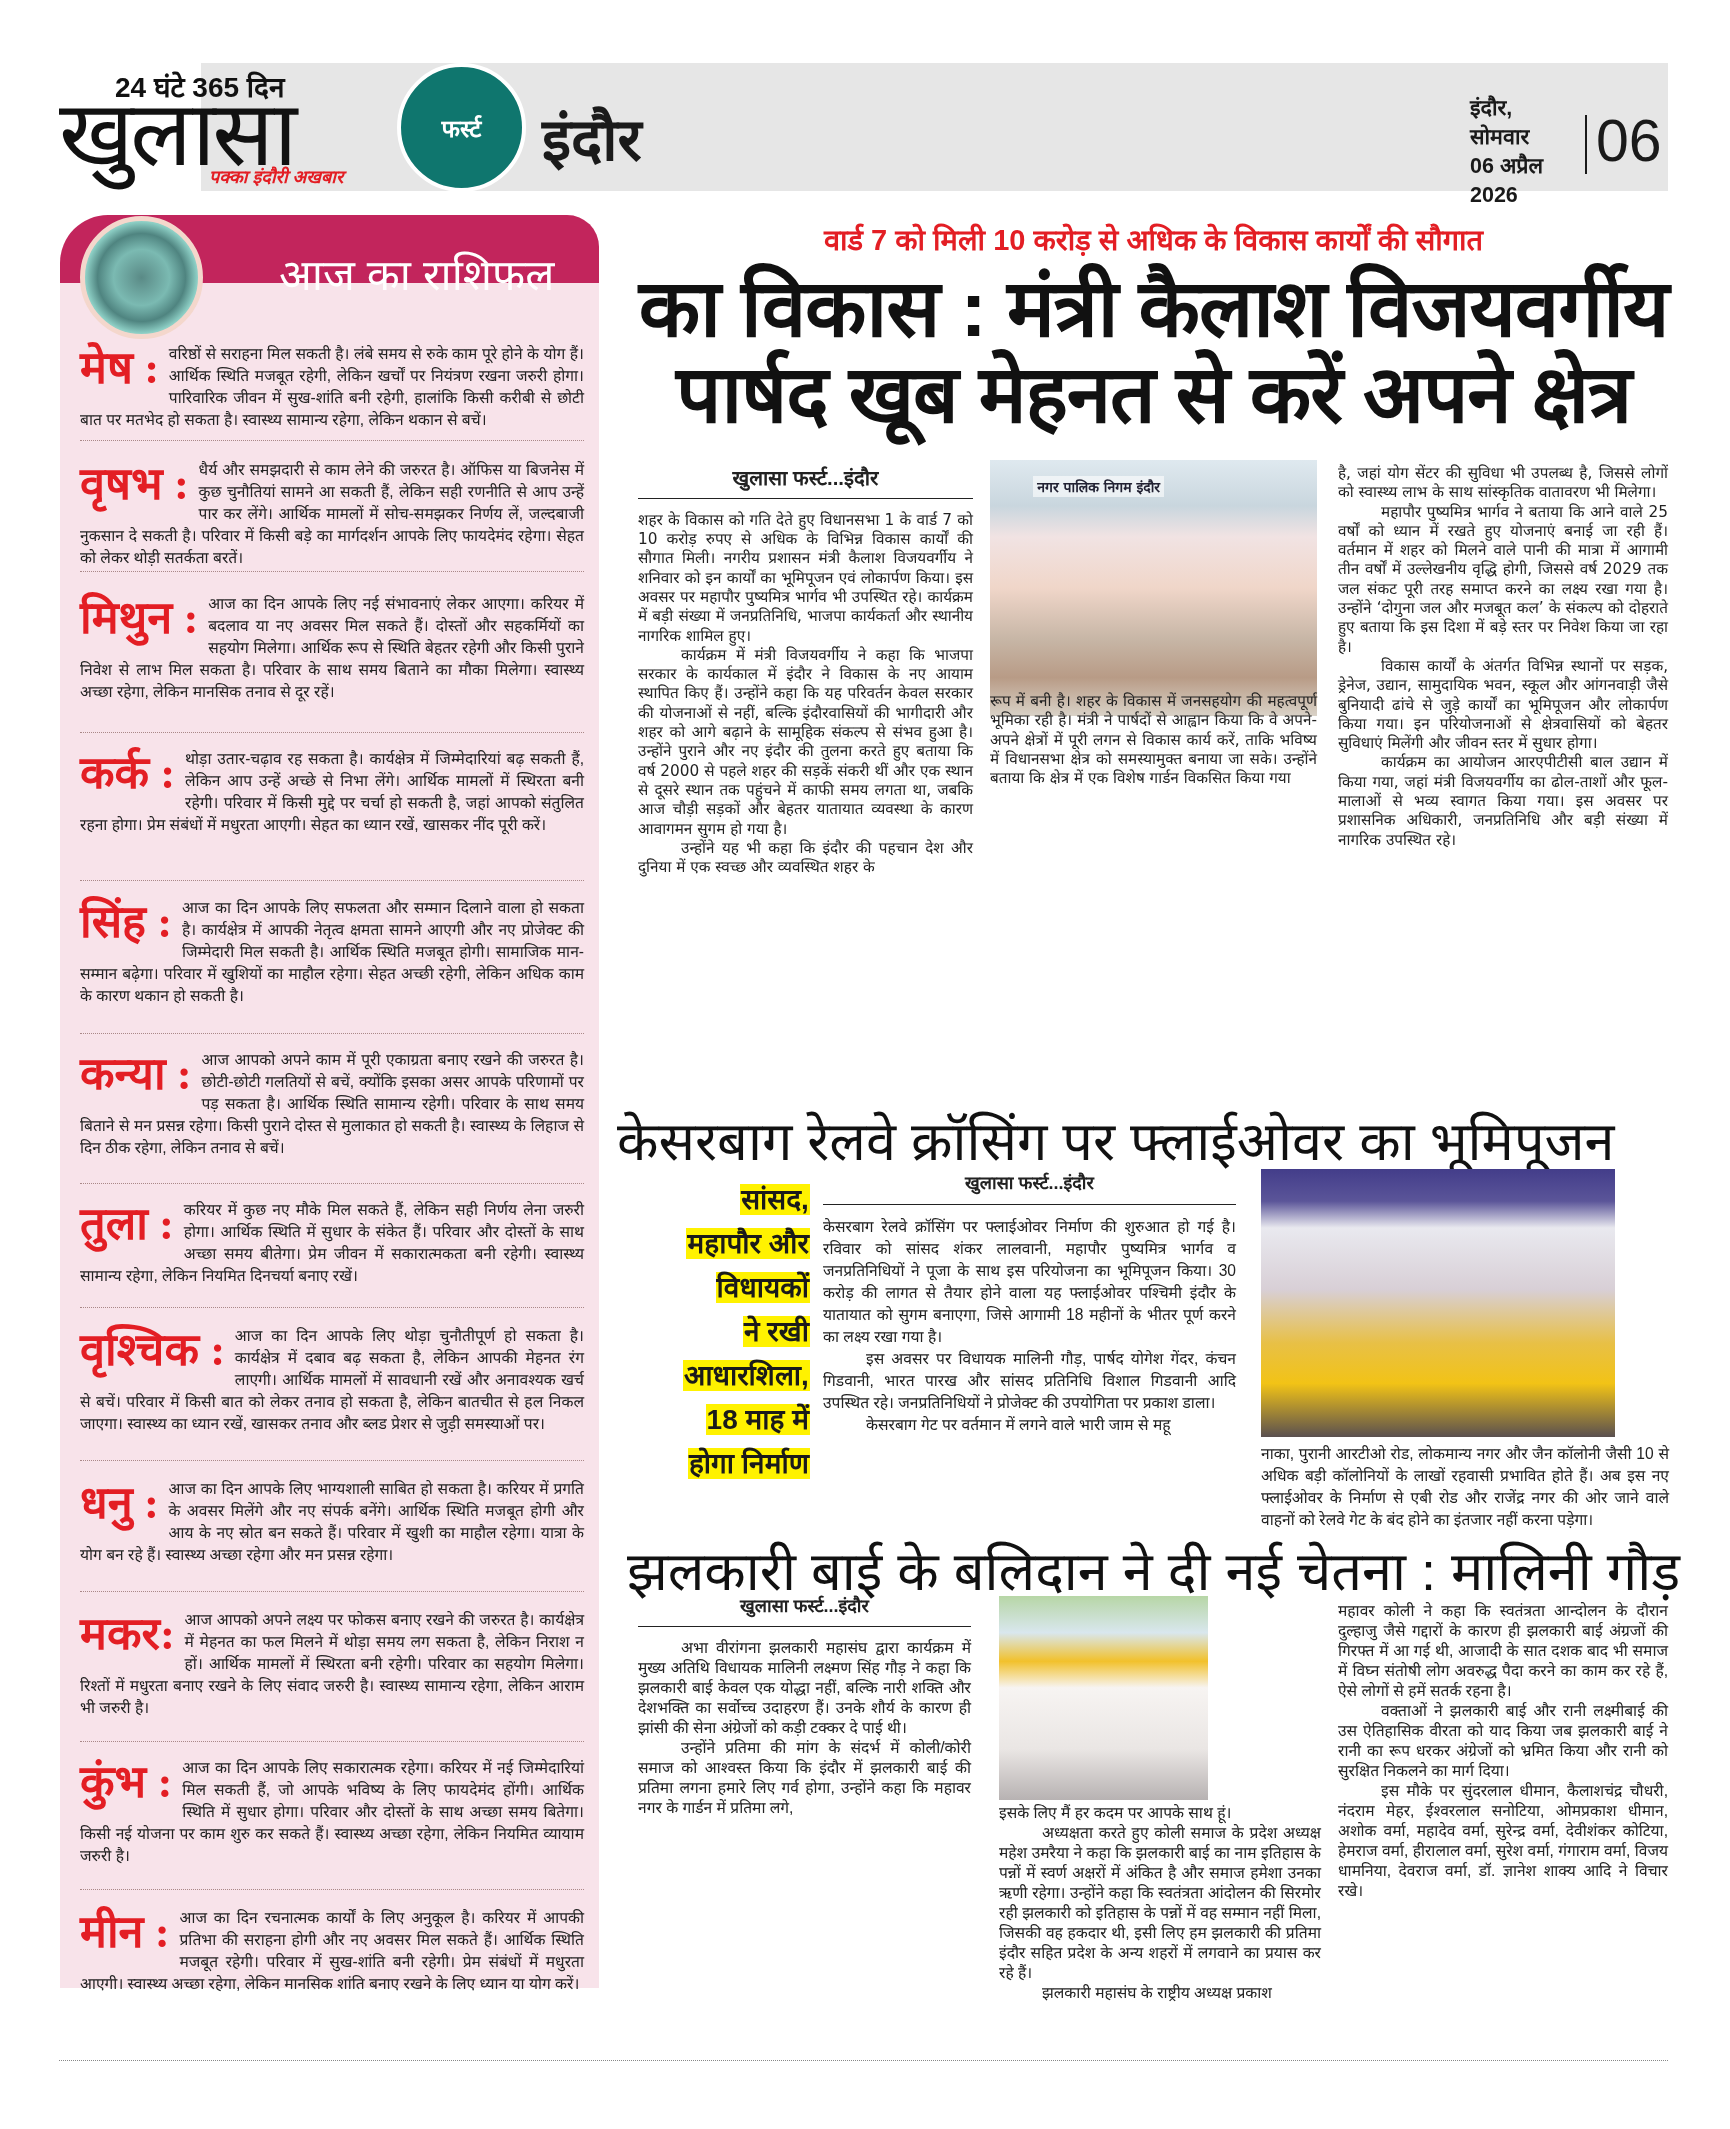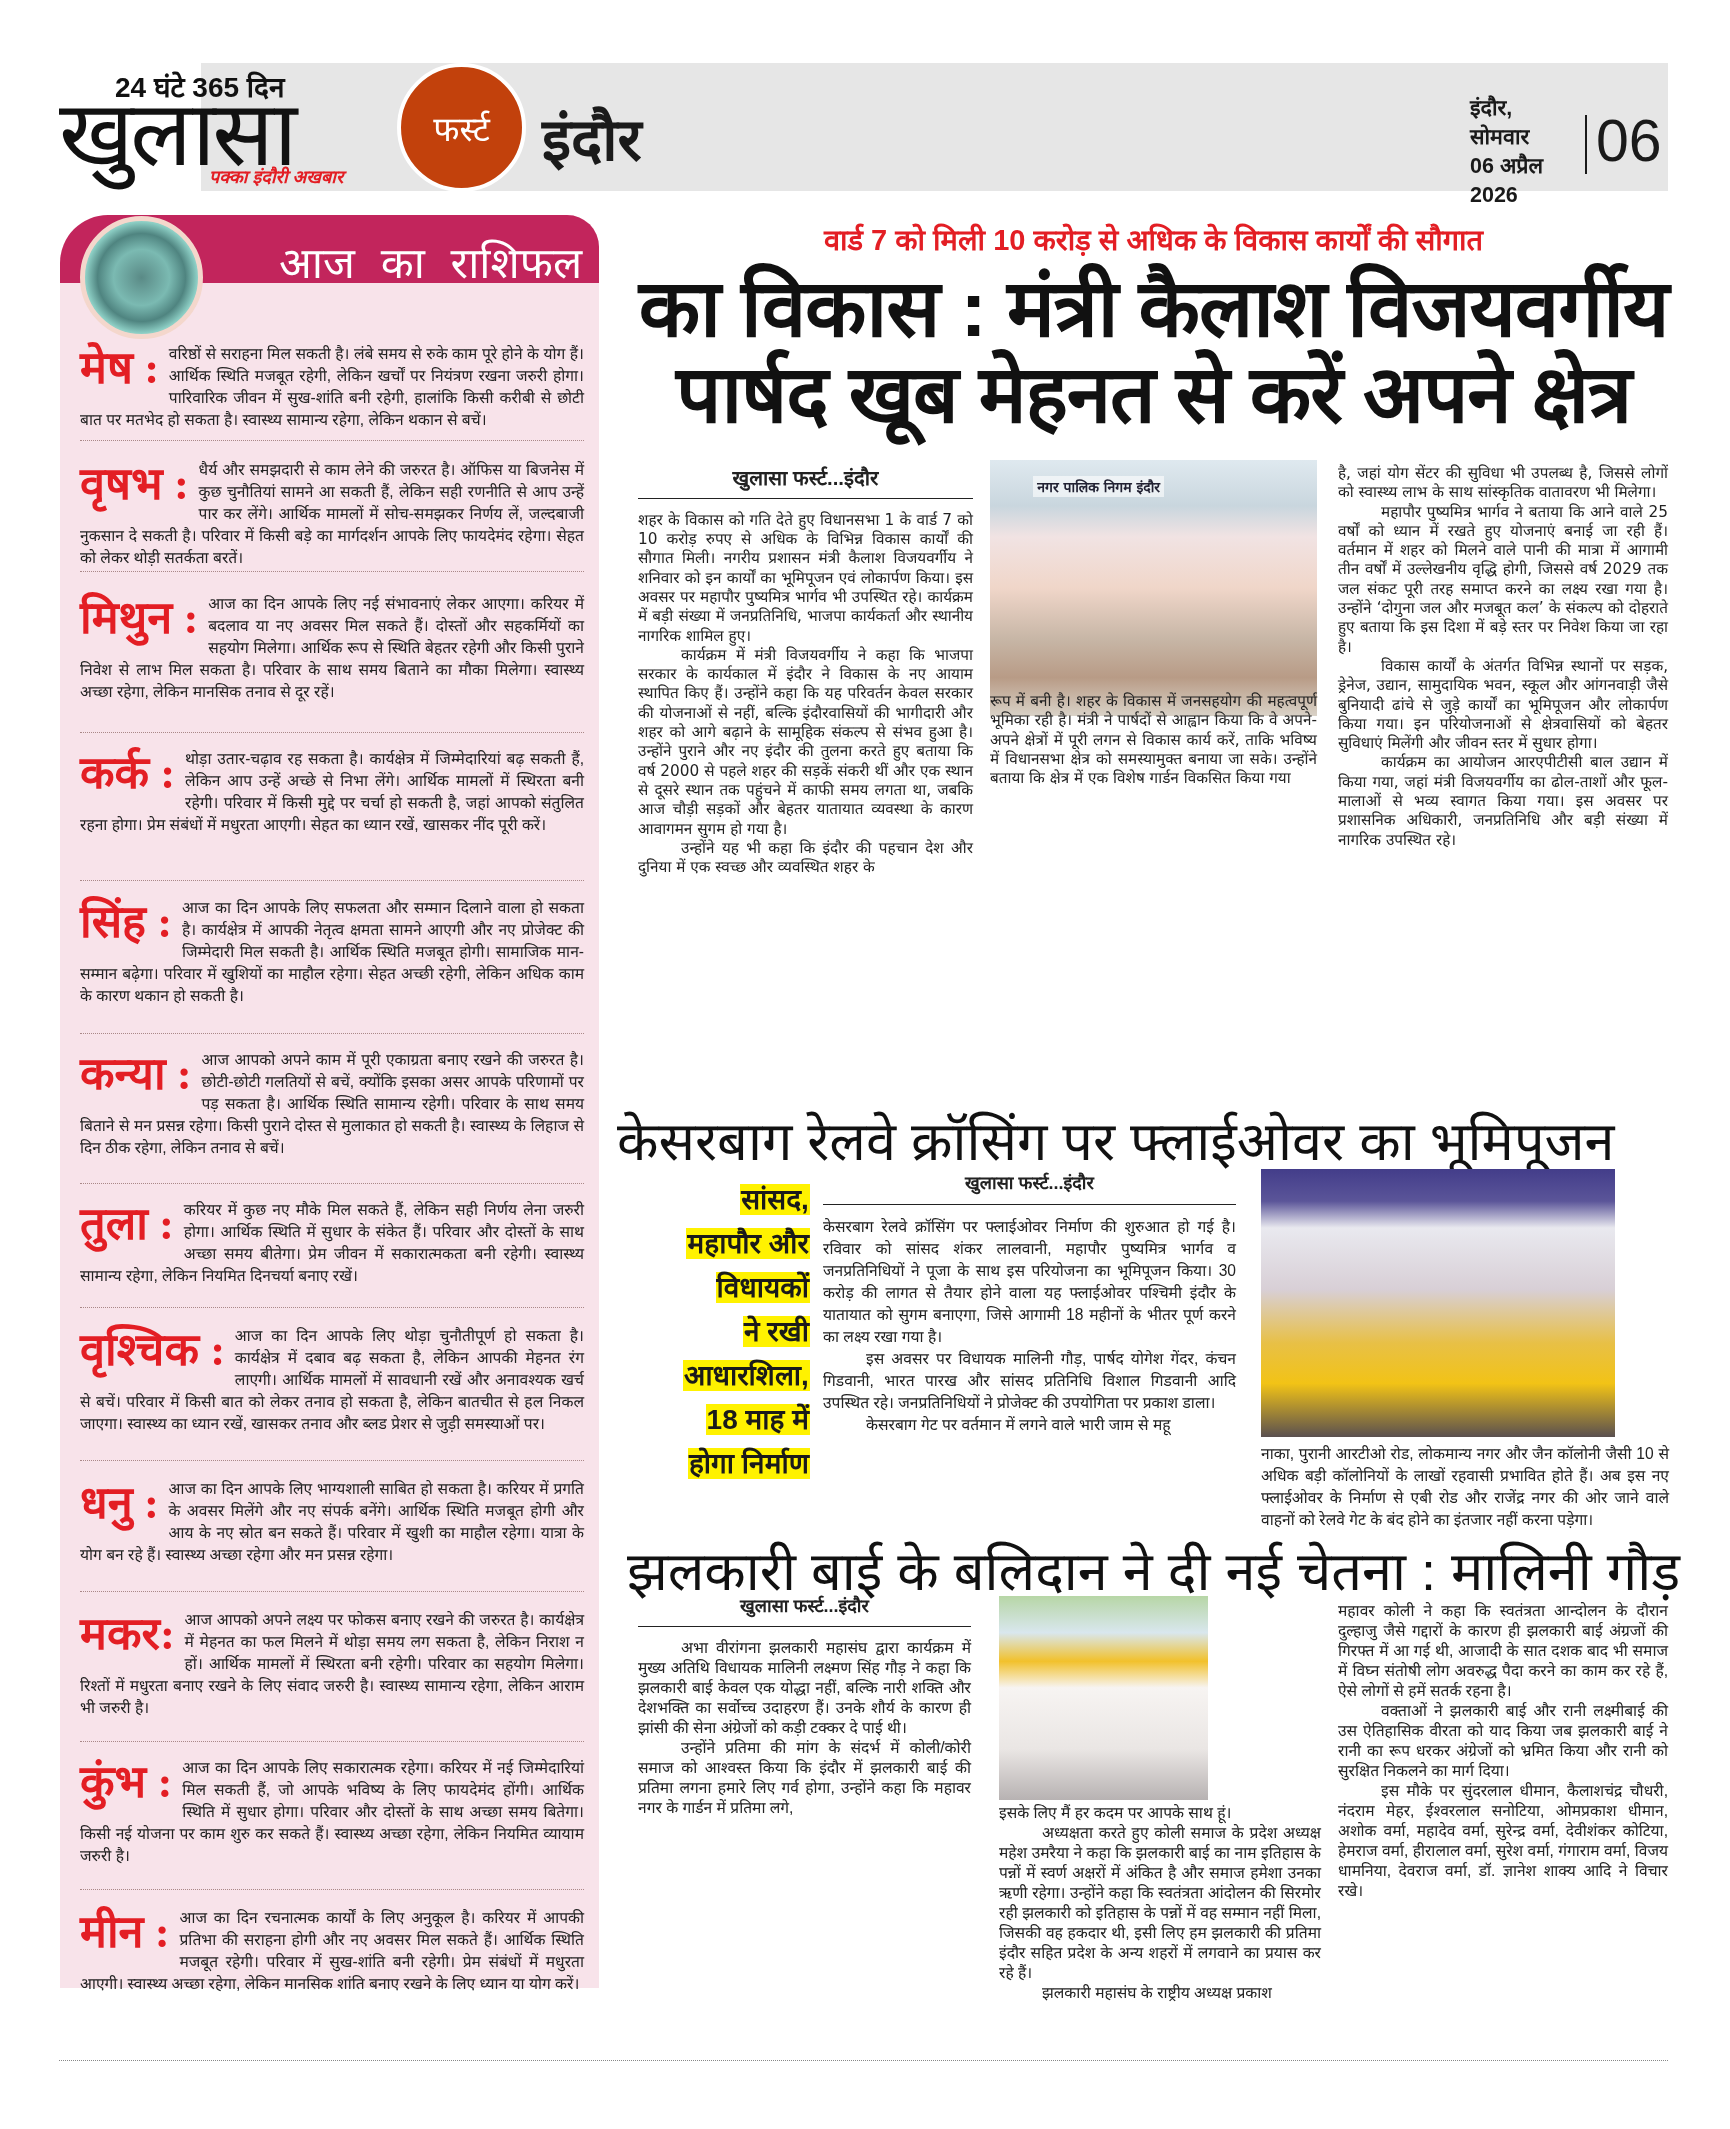--- a/index.html
+++ b/index.html
@@ -2,30 +2,30 @@
 <html style="font-size:8.6px"><head>
 <meta charset="utf-8">
 <style>
 *{box-sizing:border-box;margin:0;padding:0}
 body{width:1730px;height:2129px;background:#fff;font-family:"DejaVu Sans",sans-serif;color:#1a1a1a;position:relative;overflow:hidden}
 .abs{position:absolute}
 .masthead-band{left:201px;top:63px;width:1467px;height:128px;background:#e6e6e6}
 .logo-tag{left:115px;top:67px;font-size:28px;font-weight:bold;color:#111;font-family:"Liberation Sans",sans-serif}
 .logo-main{left:59px;top:89px;font-size:91px;font-weight:normal;color:#111;line-height:1;font-family:"Liberation Serif",serif;letter-spacing:-3.2px}
 .logo-sub{left:209px;top:164px;font-size:18px;font-weight:bold;color:#e31e24;font-style:italic;font-family:"Liberation Sans",sans-serif}
-.logo-circle{left:397px;top:63px;width:129px;height:129px;border-radius:50%;background:#c2410c;border:4.3px solid #fff;display:flex;align-items:center;justify-content:center;color:#fff;font-size:34px;font-weight:normal;font-family:"Liberation Serif",serif}
+.logo-circle{left:397px;top:63px;width:129px;height:129px;border-radius:50%;background:#0f766e;border:4.3px solid #fff;display:flex;align-items:center;justify-content:center;color:#fff;font-size:24px;font-weight:bold;font-family:"Liberation Serif",serif}
 .city{left:542px;top:97px;font-size:59px;font-weight:bold;color:#1a1a1a;font-family:"Liberation Sans",sans-serif}
 .dateline{left:1470px;top:94px;text-align:left;font-size:21.5px;font-weight:bold;line-height:1.35;width:107px;font-family:"Liberation Sans",sans-serif}
 .dateline-divider{left:1585px;top:115px;width:1.6px;height:59px;background:#1a1a1a}
 .page-num{left:1596px;top:107px;font-size:59px;font-weight:300;color:#1a1a1a;font-family:"Liberation Sans",sans-serif}
 
 .rashi-box{left:60px;top:215px;width:539px;height:1773px;background:#f8e3ea;border-radius:48px 32px 0 0}
 .rashi-head{left:60px;top:215px;width:539px;height:68px;background:#c2255c;border-radius:48px 32px 0 0}
 .rashi-wheel{left:80px;top:216px;width:123px;height:123px;border-radius:50%;background:radial-gradient(circle,#5a8a86 0%,#7bbab2 35%,#4f8480 55%,#8ed0c6 70%,#3e6e6a 100%);border:5.4px solid #f4d7cc}
-.rashi-title{left:279px;top:232px;font-size:43px;color:#fff;font-family:Liberation Mono, monospace}
+.rashi-title{left:279px;top:244px;font-size:43px;color:#fff;font-family:Liberation Sans, sans-serif}
 .rashi-item{left:80px;width:504px;font-size:15.6px;line-height:22px;color:#222;text-align:justify;font-family:"Liberation Sans",sans-serif}
 .rashi-name{float:left;color:#e31e24;font-weight:bold;font-size:45px;line-height:43px;margin-right:9.7px;margin-top:4px;font-family:"Liberation Serif",serif}
 .rashi-sep{left:80px;width:504px;height:0;border-top:1.6px dotted #a88;}
 
 .kicker{left:617px;top:219px;width:1073px;text-align:center;font-size:29px;font-weight:bold;color:#e31e24;font-family:"Liberation Sans",sans-serif}
 .hl1{left:617px;top:266px;width:1073px;text-align:center;font-size:80px;font-weight:bold;color:#111;line-height:86px;font-family:"Liberation Sans",sans-serif;letter-spacing:-1.1px}
 .hl2{left:617px;top:1102px;width:1073px;text-align:left;font-size:54px;color:#111;font-family:"Liberation Sans",sans-serif}
 .hl3{left:617px;top:1532px;width:1073px;text-align:center;font-size:54px;color:#111;font-family:"Liberation Sans",sans-serif}
 .byline{font-size:20.4px;font-weight:bold;text-align:center;font-family:"Liberation Sans",sans-serif;padding-bottom:9.7px;border-bottom:1.6px solid #222}
 .col{font-size:15.3px;line-height:19.3px;text-align:justify;color:#222;font-family:"DejaVu Sans",sans-serif}

